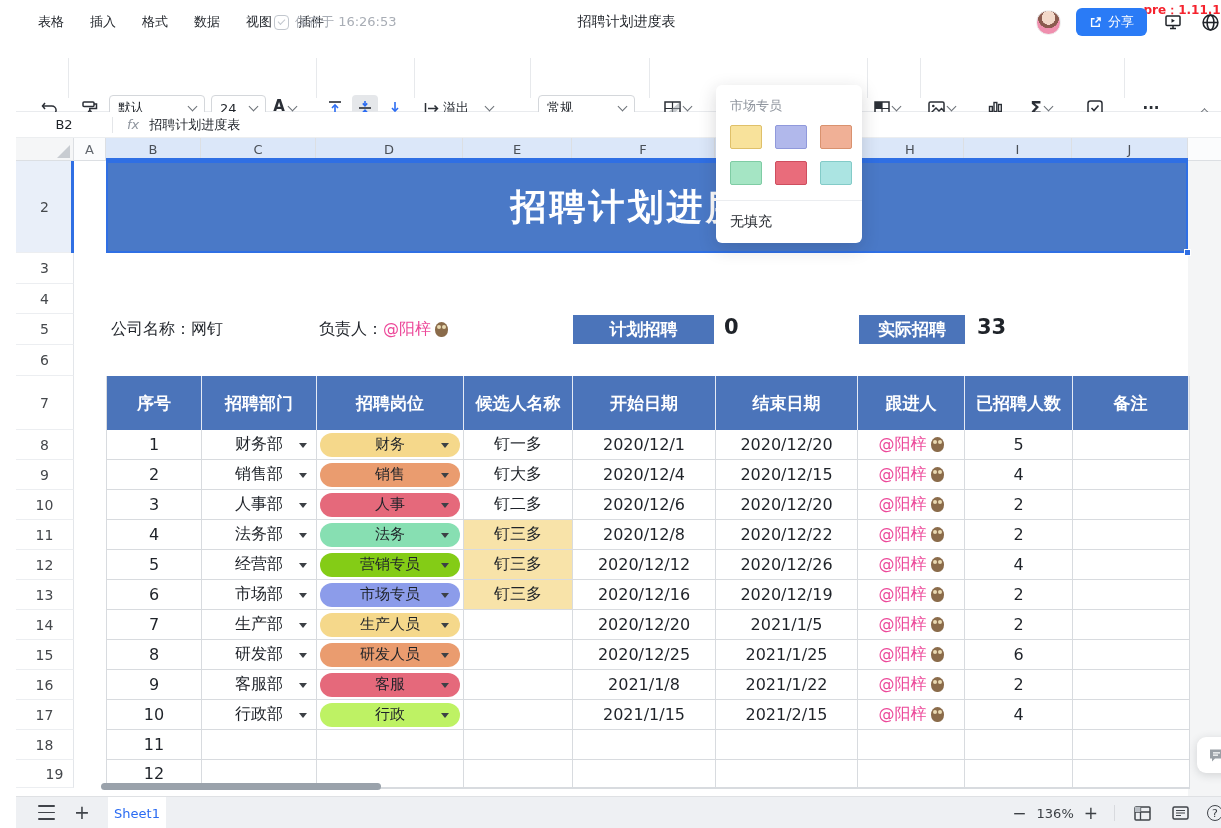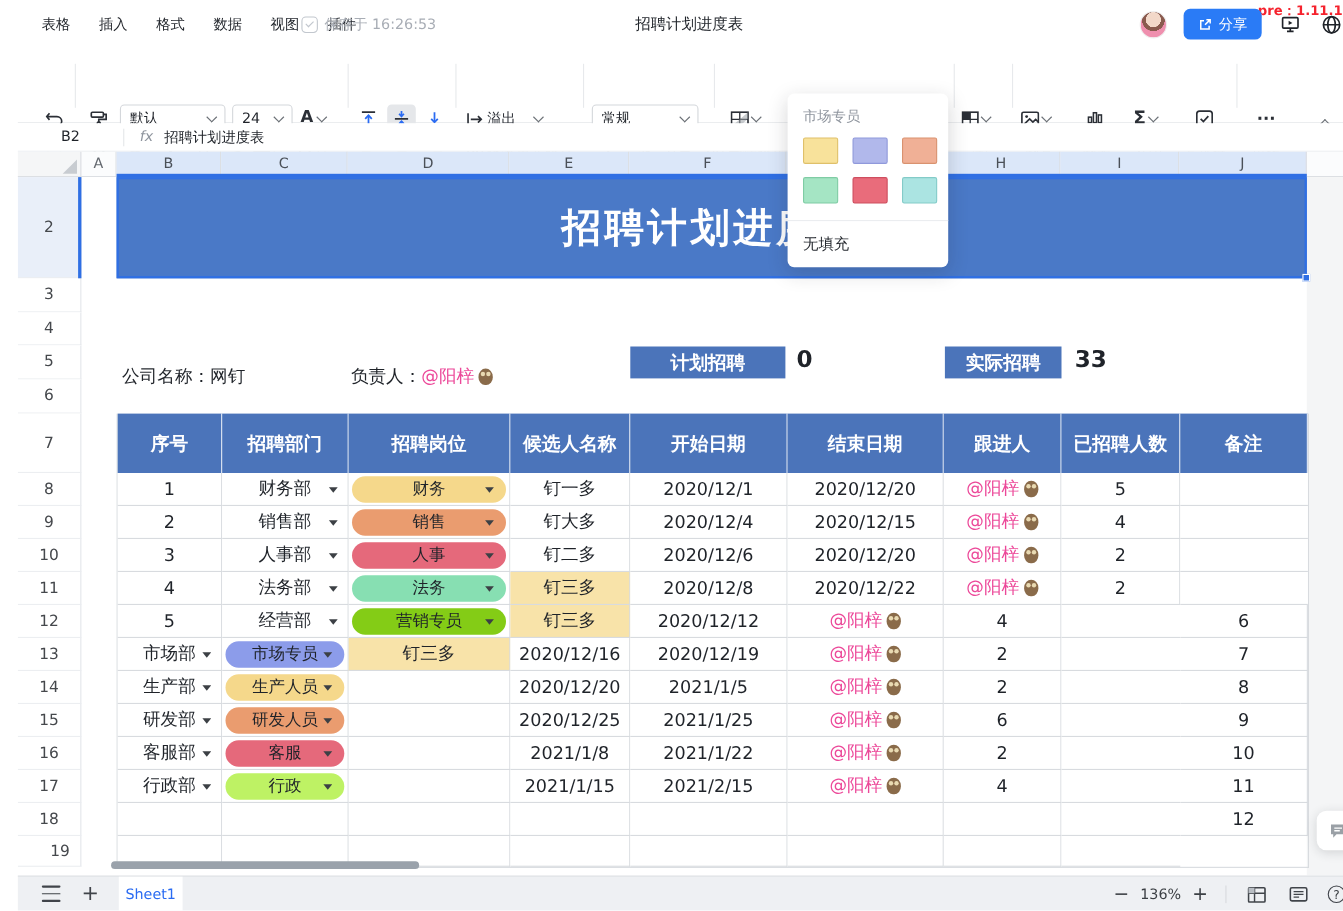--- a/index.html
+++ b/index.html
@@ -57,21 +57,21 @@
   .grid { position:absolute; top:161px; left:0; width:1221px; height:635px; background:#fff; overflow:hidden; }
   .gray-zone { position:absolute; left:1172px; top:0; width:49px; height:635px; background:#f4f5f6; }
   .gutter-row { position:absolute; left:0; width:58px; display:flex; align-items:center; justify-content:center; font-size:14px; color:#45484c; border-bottom:1px solid #eceef1; border-right:1px solid #e3e6ea; background:#fff; cursor:pointer; }
   .gutter-row.sel { background:#e9eff9; }
   .gutter-selbar { position:absolute; left:55px; top:0; width:3px; height:92px; background:#2f6fe4; }
 
   .banner { position:absolute; left:90px; top:0; width:1082px; height:92px; background:#4a79c7; border:2px solid #2f6fe4; display:flex; align-items:center; justify-content:center; cursor:cell; }
   .banner-title { color:#fff; font-size:36px; font-weight:bold; letter-spacing:3px; white-space:nowrap; }
   .fill-handle { position:absolute; left:1168px; top:88px; width:7px; height:7px; background:#2f6fe4; border:1px solid #fff; }
 
-  .r5txt { position:absolute; top:166px; height:31px; display:flex; align-items:center; font-size:16px; cursor:cell; }
+  .r5txt { position:absolute; top:153px; height:31px; display:flex; align-items:center; font-size:16px; cursor:cell; }
   .link { color:#ec4899; }
   .owl { display:inline-block; width:13px; height:15px; background:#8a6b4a; border-radius:50% 50% 46% 46%; position:relative; margin-left:4px; flex:none; }
   .owl::before,.owl::after { content:""; position:absolute; top:3px; width:4px; height:4px; background:#e9dab2; border-radius:50%; }
   .owl::before { left:2px; } .owl::after { right:2px; }
   .statbox { position:absolute; top:154px; height:29px; background:#4b74ba; color:#fff; font-weight:bold; font-size:17px; display:flex; align-items:center; justify-content:center; cursor:cell; }
   .statval { position:absolute; top:150px; height:31px; display:flex; align-items:center; font-size:21px; font-weight:bold; cursor:cell; }
 
   .tbl { position:absolute; left:90px; top:215px; display:grid; border-left:1px solid #d8dbdf; border-right:1px solid #d8dbdf; border-bottom:1px solid #d8dbdf; }
   .th { background:#4b74ba; color:#fff; font-weight:bold; font-size:17px; display:flex; align-items:center; justify-content:center; border-right:1px solid rgba(255,255,255,.85); cursor:cell; }
   .th:last-child { border-right:none; }
@@ -511,20 +511,21 @@
         </div>
         <div class="tc">2</div>
         <div class="tc cr"></div>
         <div class="tc">5</div>
         <div class="tc">经营部<span class="tri"></span></div>
         <div class="tc">
           <div class="pill" style="background: #84cc16;">营销专员<span class="tri"></span></div>
         </div>
         <div class="tc" style="background: rgb(248, 227, 169);">钉三多</div>
         <div class="tc">2020/12/12</div>
+        <div class="tc">2020/12/26</div>
         <div class="tc">
           <span class="link">@阳梓</span>
           <span class="owl"></span>
         </div>
         <div class="tc">4</div>
         <div class="tc cr"></div>
         <div class="tc">6</div>
         <div class="tc">市场部<span class="tri"></span></div>
         <div class="tc">
           <div class="pill" style="background: rgb(140, 156, 234);">市场专员<span class="tri"></span></div>

